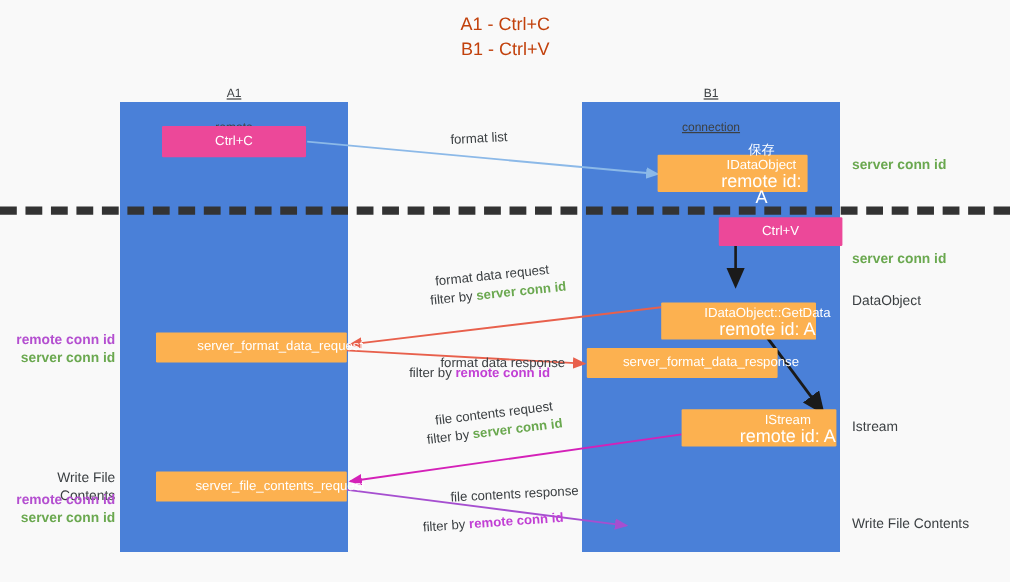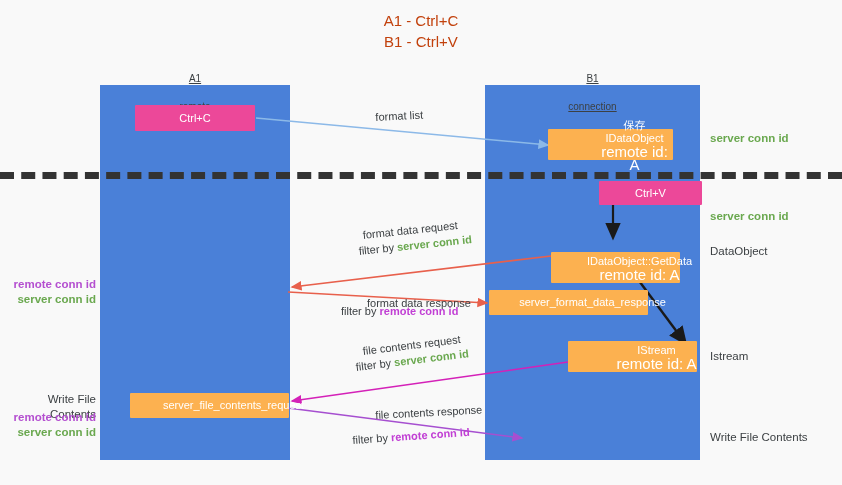--- a/index.html
+++ b/index.html
@@ -156,20 +156,23 @@
   <div class="node orange" style="left:551px; top:236px; width:129px; height:31px;margin-top:16px;">
     <span>IDataObject::GetData</span>
     <span class="l2">remote id: A</span>
   </div>
 
   <div class="node orange" style="left:568px; top:341px; width:129px; height:31px;">
     <span>IStream</span>
     <span class="l2">remote id: A</span>
   </div>
 
+  <div class="node orange" style="left:130px; top:277px; width:159px; height:25px;">
+    <span>server_format_data_request</span>
+  </div>
 
   <div class="node orange" style="left:130px; top:393px; width:159px; height:25px;">
     <span>server_file_contents_request</span>
   </div>
 
   <div class="node orange" style="left:489px; top:290px; width:159px; height:25px;">
     <span>server_format_data_response</span>
   </div>
 
 

